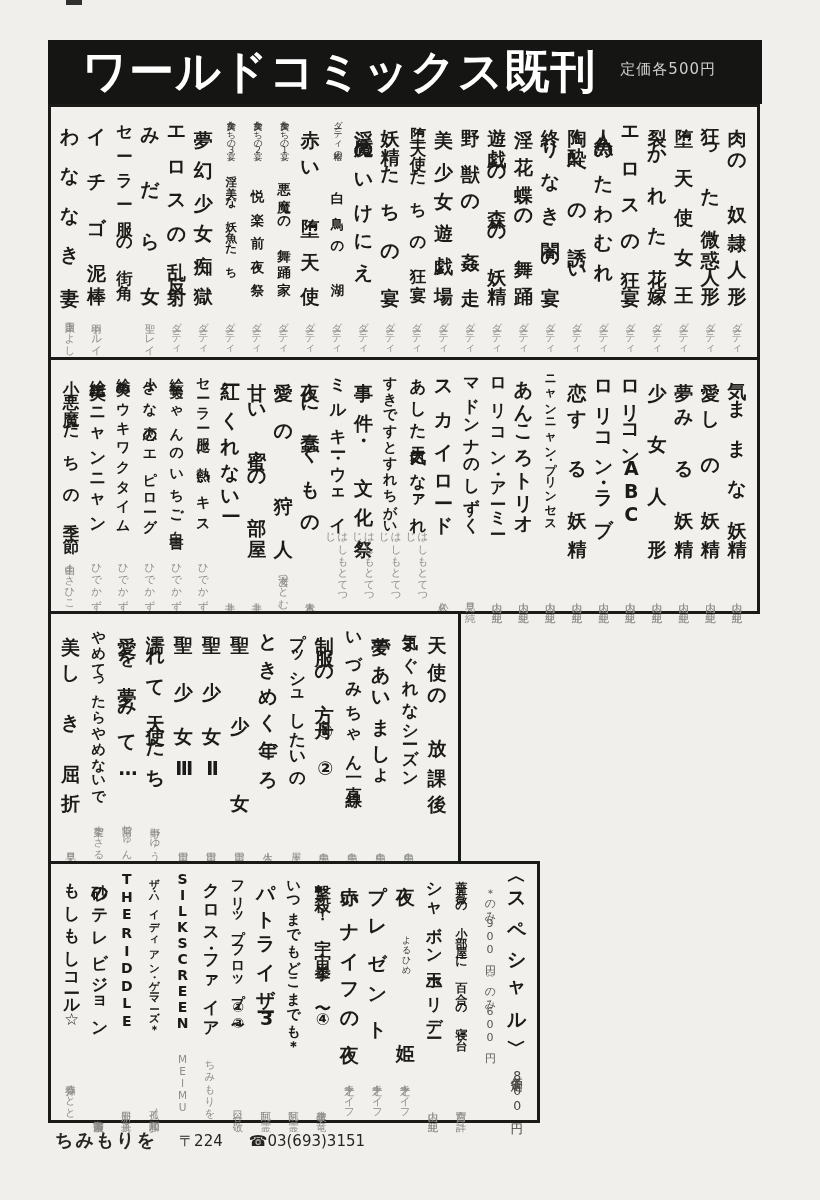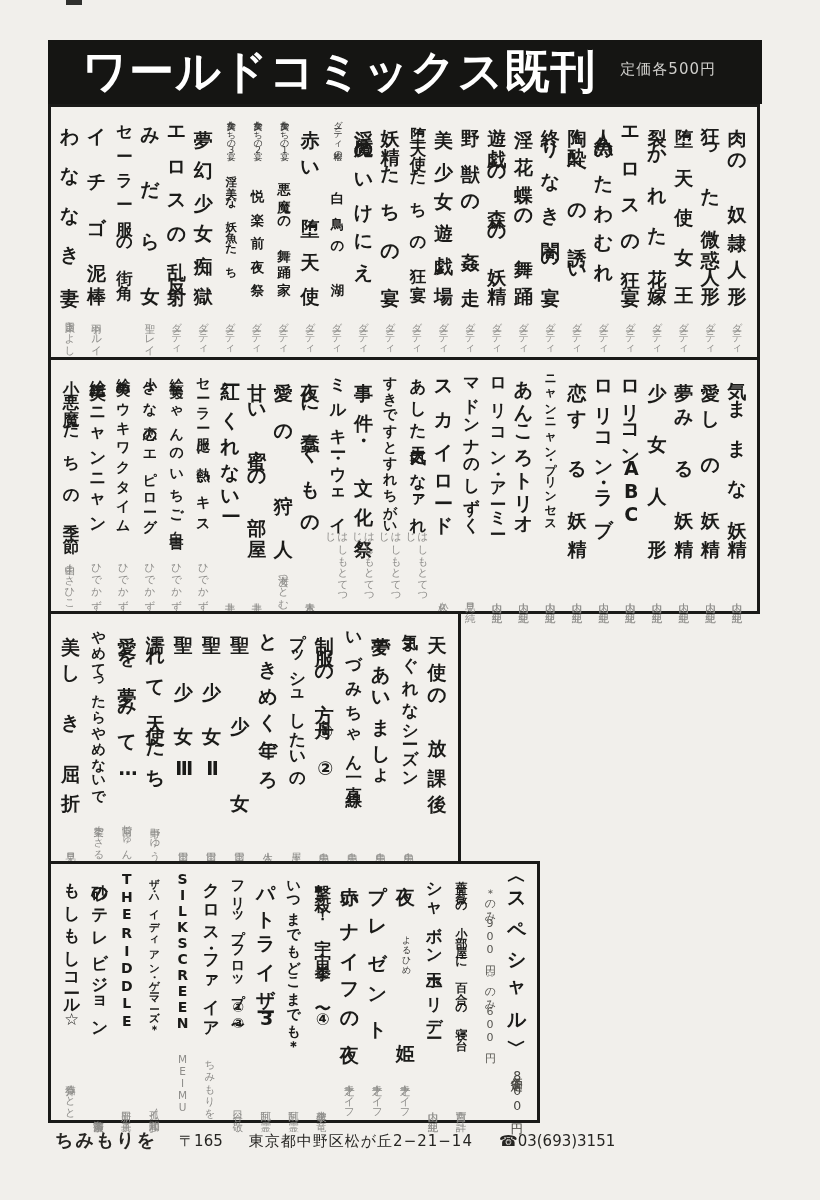--- a/index.html
+++ b/index.html
@@ -1081,16 +1081,15 @@
           <span class="tchar" style="font-size: 16.5px;">☆</span>
         </span>
         <span class="author">猫井るとと</span>
       </div>
     </div>
 
 </div>
 
 <div class="footer">
   <span class="publisher">ちみもりを</span>
-  <span class="postal">〒165</span>
-  <span class="address">東京都中野区松が丘2−21−14</span>
+  <span class="postal">〒224</span>
   <span class="phone">☎03(693)3151</span>
 </div>
 
 </body></html>

